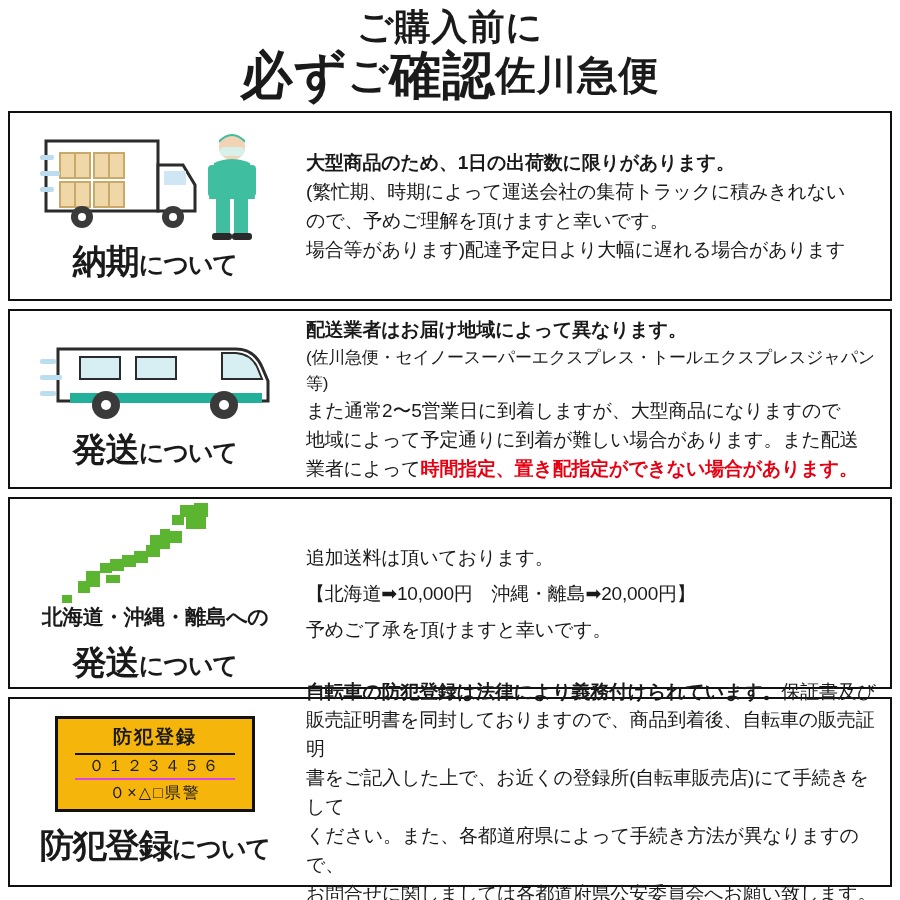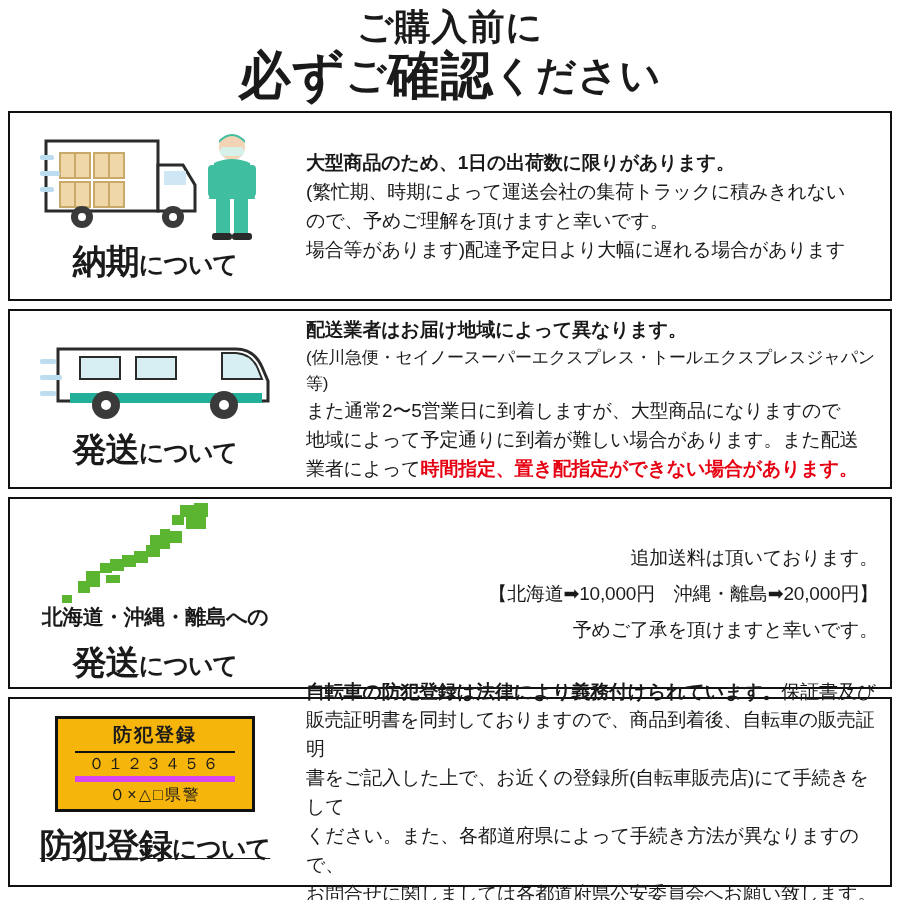--- a/index.html
+++ b/index.html
@@ -89,21 +89,21 @@
   #row-register  .row-left { padding-top: 4px; }
 </style>
 </head>
 <body>
 
 <div class="page">
 
   <div class="header">
     <div class="line1">ご購入前に</div>
     <div class="line2">
-      <span class="big">必ず</span><span>ご</span><span class="big">確認</span><span>ください</span>
+      <span class="big">必ず</span><span>ご</span><span class="big">確認</span><span>佐川急便</span>
     </div>
   </div>
 
   <div class="rows">
 
     <div class="row" id="row-delivery" style="height:190px;">
       <div class="row-left">
         <div class="art">
           <svg width="230" height="118" viewBox="0 0 230 118" xmlns="http://www.w3.org/2000/svg">
 
@@ -222,38 +222,38 @@
           </svg>
         </div>
         <div class="label">
           <div class="label-sub" style="margin-bottom:16px;">北海道・沖縄・離島への</div>
           <div>
             <span class="label-xl">発送</span><span class="label-suffix">について</span>
           </div>
         </div>
       </div>
       <div class="row-right">
-        <div class="txt" style="line-height:1.9;text-align:right;">
+        <div class="txt" style="line-height:1.9;">
           <div>追加送料は頂いております。</div>
           <div>【北海道➡10,000円　沖縄・離島➡20,000円】</div>
           <div>予めご了承を頂けますと幸いです。</div>
         </div>
       </div>
     </div>
 
     <div class="row" id="row-register" style="height:190px;">
       <div class="row-left">
         <div class="art">
           <div style="width:200px;height:96px;border:3px solid #111;background:#f5b50a;display:flex;flex-direction:column;align-items:center;justify-content:center;gap:3px;">
             <div style="font-size:19px;font-weight:bold;letter-spacing:2px;">防犯登録</div>
-            <div style="font-size:16px;letter-spacing:3px;border-top:2px solid #111;border-bottom:6px solid #d946ef;width:160px;text-align:center;padding:1px 0;">０１２３４５６</div>
+            <div style="font-size:16px;letter-spacing:3px;border-top:2px solid #111;border-bottom:2px solid #d946ef;width:160px;text-align:center;padding:1px 0;">０１２３４５６</div>
             <div style="font-size:16px;letter-spacing:2px;">０×△□県警</div>
           </div>
         </div>
-        <div class="label" style="margin-top:15px;text-decoration:underline;">
+        <div class="label" style="margin-top:15px;">
           <span class="label-xl">防犯登録</span><span class="label-suffix">について</span>
         </div>
       </div>
       <div class="row-right">
         <div class="txt">
           <div>
             <span class="b">自転車の防犯登録は法律により義務付けられています。</span><span>保証書及び</span>
           </div>
           <div>販売証明書を同封しておりますので、商品到着後、自転車の販売証明</div>
           <div>書をご記入した上で、お近くの登録所(自転車販売店)にて手続きをして</div>

